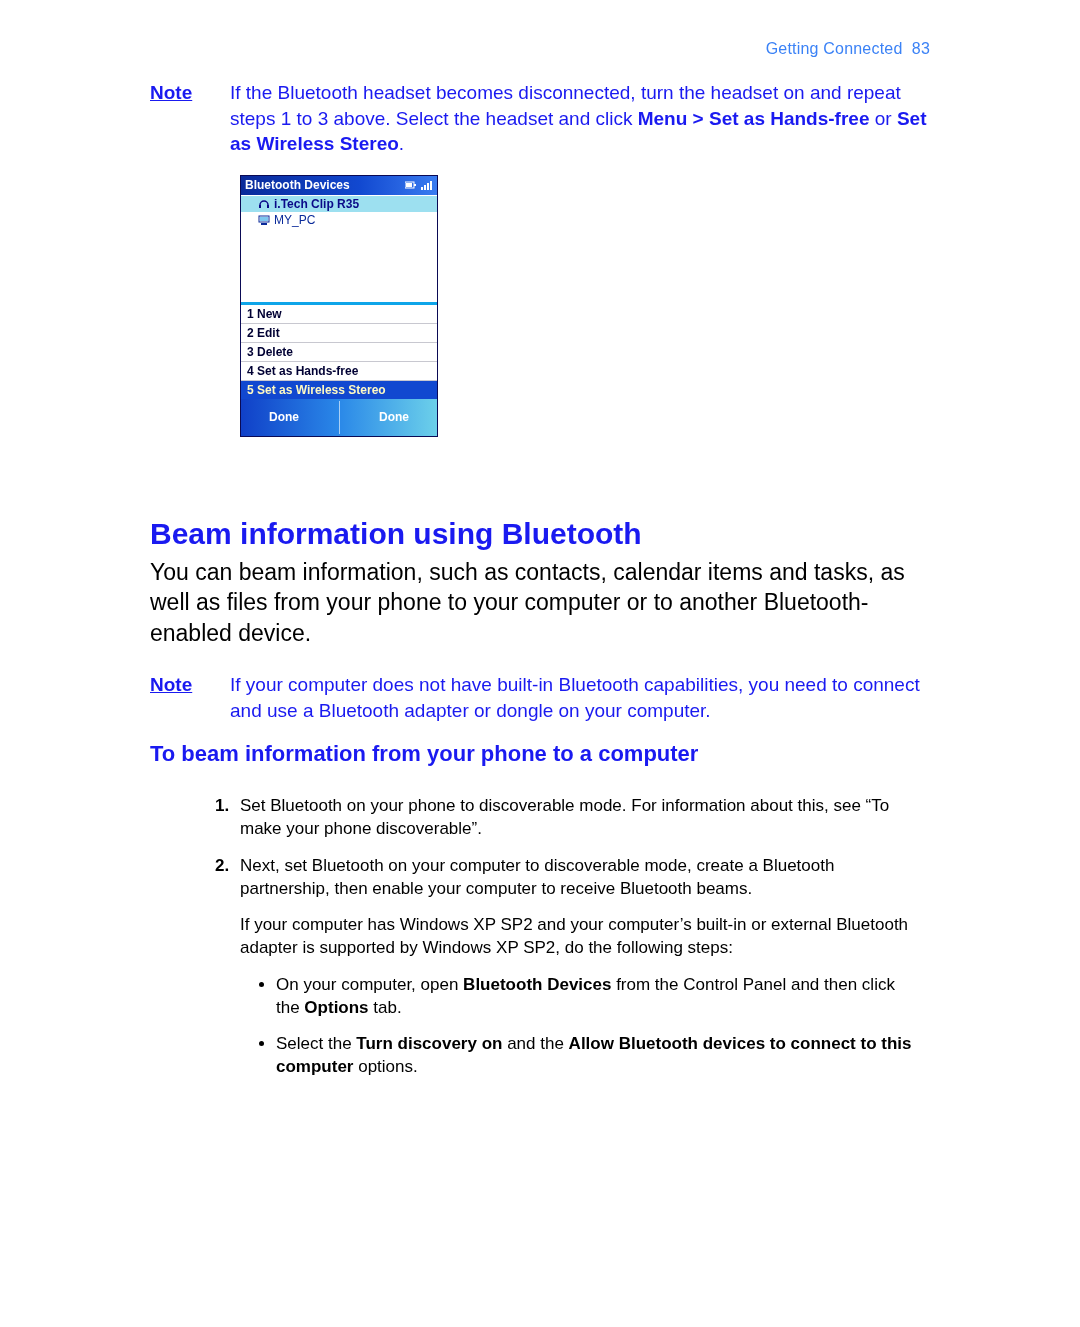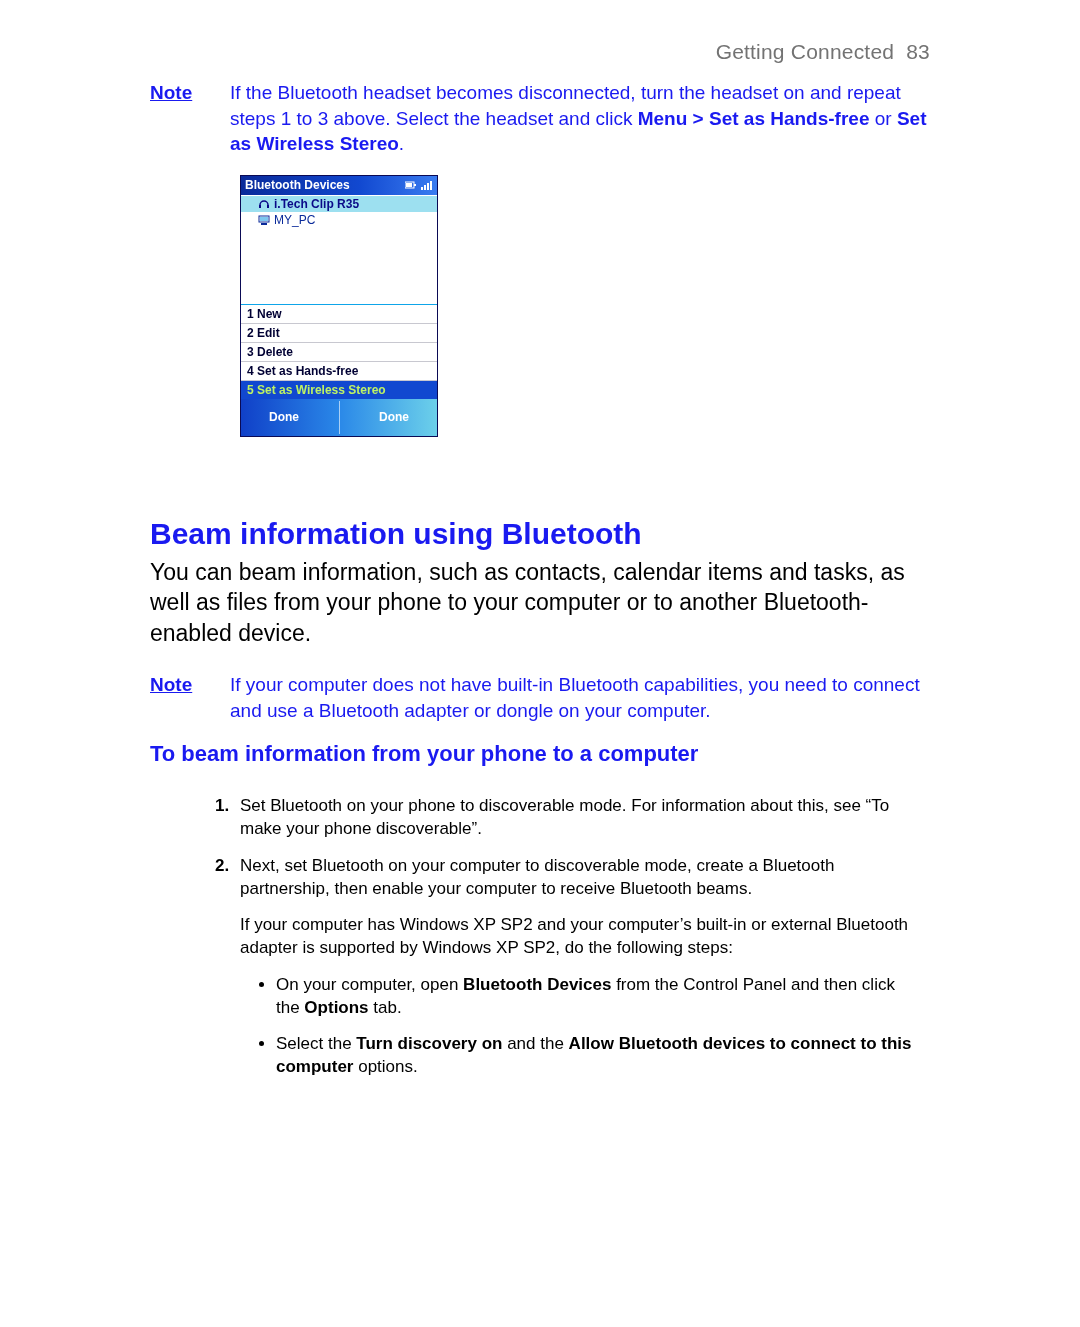--- a/index.html
+++ b/index.html
@@ -10,23 +10,23 @@
   .page {
     width: 1080px;
     min-height: 1327px;
     box-sizing: border-box;
     padding: 40px 150px 60px 150px;
     font-family: Arial, Helvetica, sans-serif;
     color: #000000;
   }
   .running-head {
     text-align: right;
-    color: #737373;
-    font-size: 21px;
-    margin-bottom: 16px;
+    color: #3b82f6;
+    font-size: 16px;
+    margin-bottom: 22px;
     letter-spacing: 0.2px;
   }
   .note-row {
     display: flex;
     gap: 28px;
     color: #1a1af0;
     font-size: 19px;
     line-height: 1.35;
     margin-bottom: 18px;
   }
@@ -88,35 +88,35 @@
   }
   .phone-item.reg {
     color: #0a2a9a;
   }
   .phone-spacer {
     flex: 1 1 auto;
     background: #ffffff;
   }
   .phone-menu {
     background: #ffffff;
-    border-top: 1px solid #0ea5e9;
+    border-top: 3px solid #0ea5e9;
   }
   .phone-menu-item {
     font-size: 12px;
     font-weight: bold;
     padding: 2px 6px;
     color: #000033;
     border-bottom: 1px solid #c8c8d0;
   }
   .phone-menu-item:last-child {
     border-bottom: none;
   }
   .phone-menu-item.sel {
     background: #1148d0;
-    color: #bef264;
+    color: #fef9c3;
   }
   .phone-softkeys {
     height: 37px;
     background: linear-gradient(to right, #1040c8 0%, #2a88e8 50%, #6cd0ea 100%);
     color: #ffffff;
     display: flex;
     align-items: center;
     justify-content: space-between;
     font-size: 12px;
     font-weight: bold;

